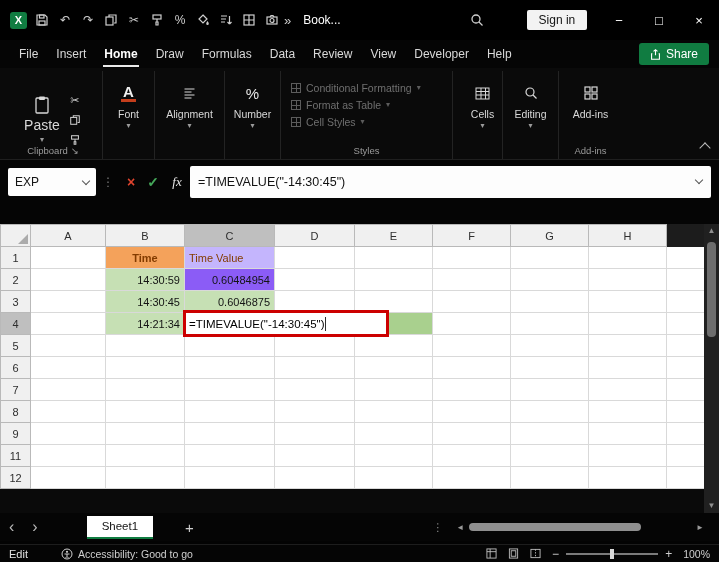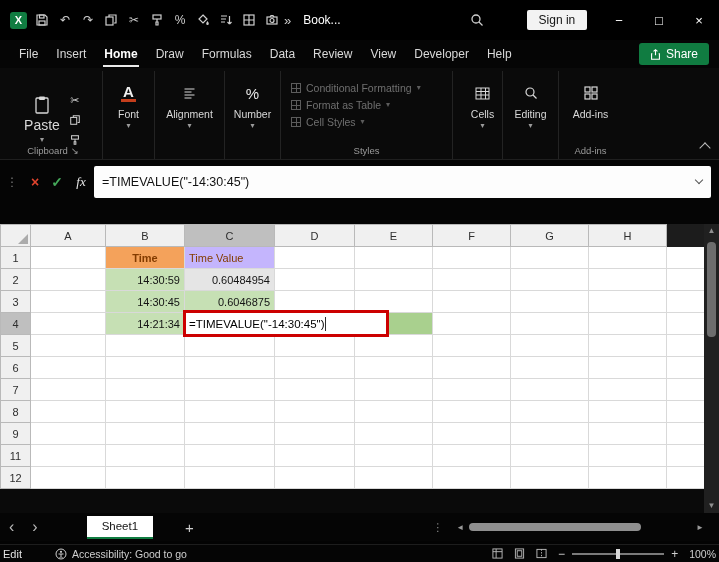--- a/index.html
+++ b/index.html
@@ -92,21 +92,21 @@
   .tab-nav{color:#b9b9b9;font-size:16px;padding:0 9px;line-height:22px;}
   .sheet-tab{margin-left:40px;background:#fff;color:#141414;height:23px;padding:0 15px;display:flex;align-items:center;font-size:11.5px;border-bottom:2.5px solid #107C41;}
   .add-sheet{color:#cfcfcf;margin-left:32px;font-size:15px;}
   .tab-dots{color:#8a8a8a;font-size:11px;margin-left:auto;margin-right:10px;}
   .hscroll{display:flex;align-items:center;margin-right:12px;}
   .harr{color:#9a9a9a;font-size:8px;padding:0 3px;}
   .htrack{width:226px;height:10px;display:flex;align-items:center;}
   .hthumb{height:8px;width:172px;background:#8f8f8f;border-radius:4px;margin-left:2px;}
 
   
-  .statusbar{position:absolute;top:544px;left:0;right:0;height:18px;background:#050505;border-top:1px solid #1d1d1d;display:flex;align-items:center;font-size:10.5px;color:#cfcfcf;padding:0 3px;gap:9px;}
+  .statusbar{position:absolute;top:544px;left:0;right:0;height:18px;background:#050505;border-top:1px solid #1d1d1d;display:flex;align-items:center;font-size:10.5px;color:#cfcfcf;padding:0 9px;gap:9px;}
   .sb-mode{font-size:11px;color:#e2e2e2;}
   .sb-acc{display:flex;align-items:center;gap:5px;margin-left:24px;}
   .sb-right{margin-left:auto;display:flex;align-items:center;gap:11px;}
   .zoomwrap{display:flex;align-items:center;gap:7px;}
   .zoom-track{width:92px;height:2px;background:#7b7b7b;position:relative;}
   .zoom-thumb{position:absolute;left:calc(50% - 2px);top:-4px;width:4px;height:10px;background:#d9d9d9;}
   .zoom-sign{font-size:12px;color:#cfcfcf;}
   svg{display:block;}
 </style>
 </head>
@@ -319,20 +319,24 @@
           <span>Add-ins</span>
         </div>
       </div>
 
       <span class="collapse-ribbon"></span>
     </div>
   </section>
 
   <section class="formula-strip">
     <div class="fbar">
+      <div class="namebox">
+        <span>EXP</span>
+        <span class="chev-down"></span>
+      </div>
       <span class="fb-dots">⋮</span>
       <span class="fb-btn fb-cancel">×</span>
       <span class="fb-btn fb-check">✓</span>
       <span class="fb-fx">fx</span>
       <div class="finput">
         <span>=TIMEVALUE("-14:30:45")</span>
         <span class="chev-down fchev"></span>
       </div>
     </div>
   </section>
@@ -375,21 +379,21 @@
             <td class="cell"></td>
             <td class="cell"></td>
             <td class="cell"></td>
             <td class="cell"></td>
             <td class="cell"></td>
           </tr>
           <tr>
             <th class="rowhdr">2</th>
             <td class="cell"></td>
             <td class="cell" style="background: rgb(198, 224, 180); text-align: right;">14:30:59</td>
-            <td class="cell" style="background: #e5e5e5; text-align: right;">0.60484954</td>
+            <td class="cell" style="background: #8b5cf6; text-align: right;">0.60484954</td>
             <td class="cell"></td>
             <td class="cell"></td>
             <td class="cell"></td>
             <td class="cell"></td>
             <td class="cell"></td>
             <td class="cell"></td>
           </tr>
           <tr>
             <th class="rowhdr">3</th>
             <td class="cell"></td>

